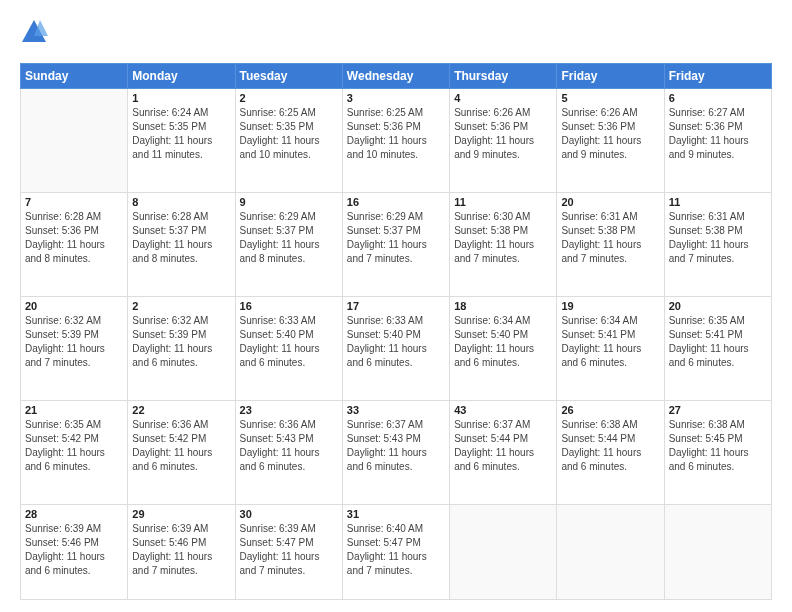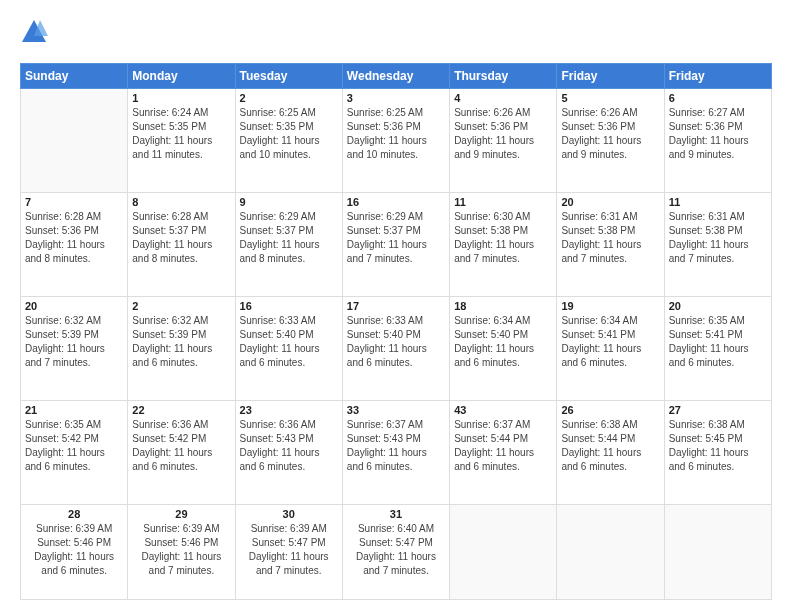--- a/index.html
+++ b/index.html
@@ -97,21 +97,20 @@
     .cell-text {
       font-size: 10px;
       color: #444;
       line-height: 1.4;
     }
     .empty-cell {
       background: #f9f9f9;
     }
     .last-row td {
       height: 80px;
-      text-align: center;
     }
   </style>
 </head>
 <body>
 
 <div class="page">
   <div class="header">
     <div class="logo">
       <svg class="logo-icon" viewBox="0 0 28 28">
         <polygon points="14,2 26,24 2,24" fill="#3a7bd5"></polygon>

